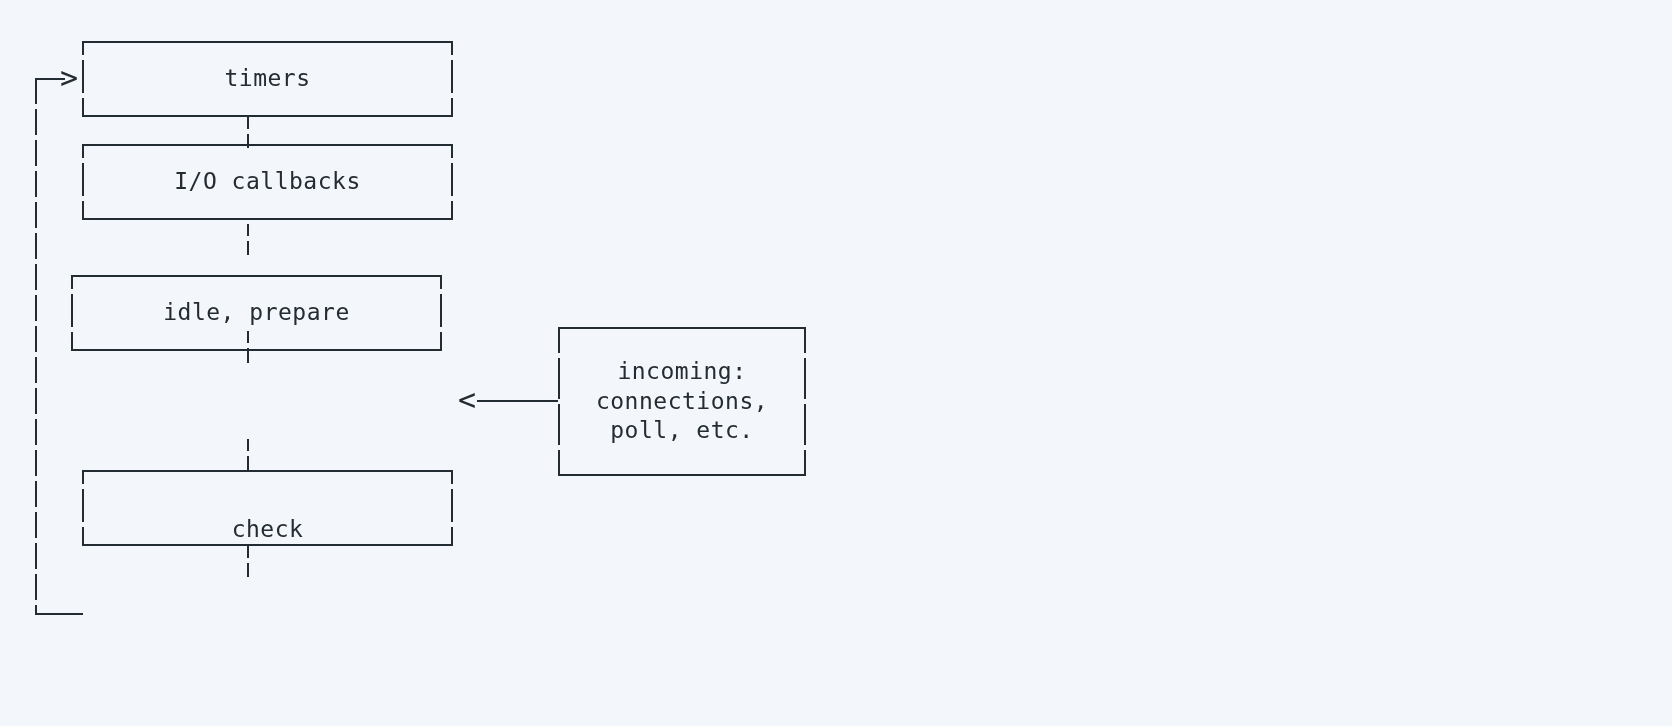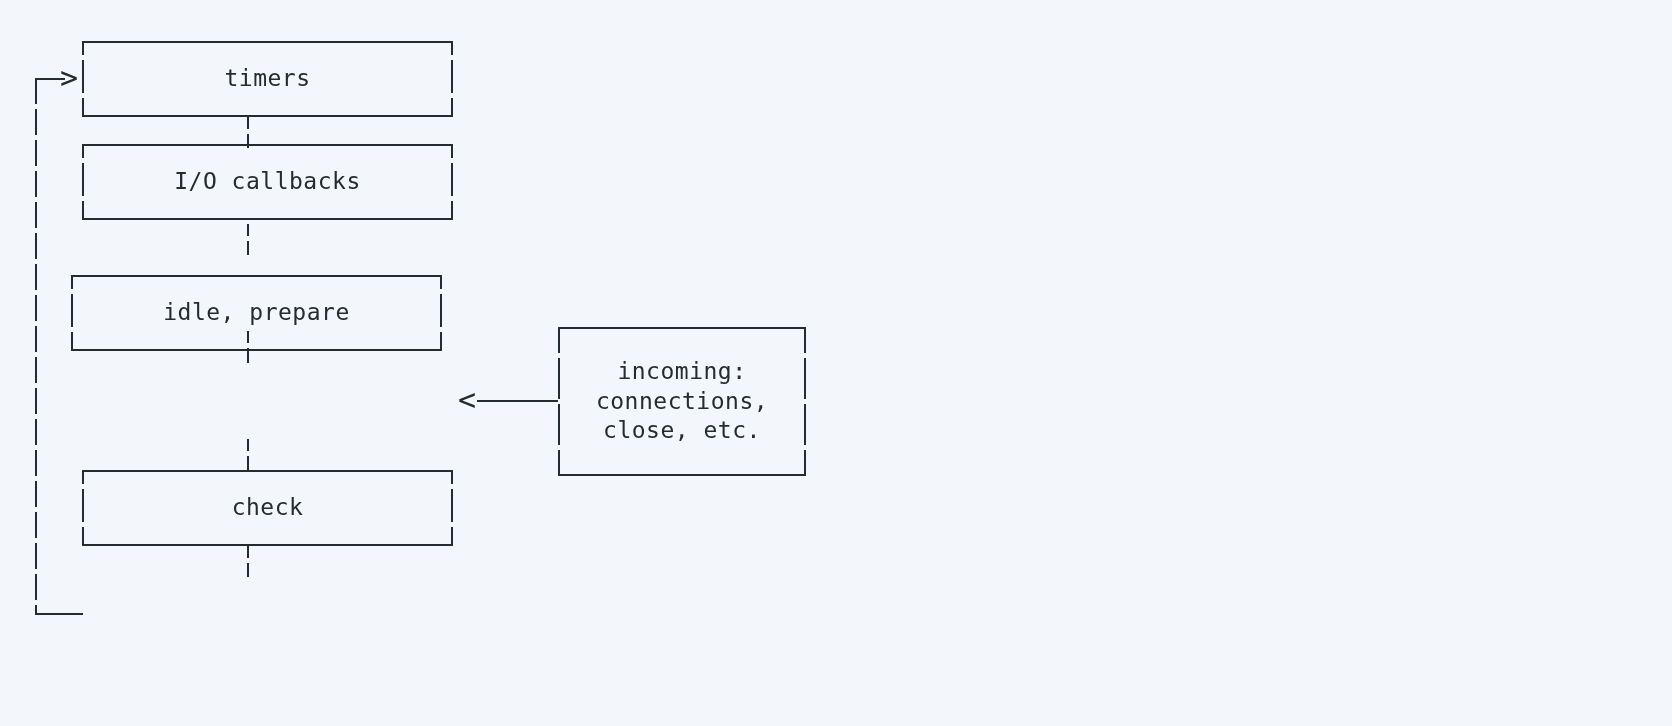--- a/index.html
+++ b/index.html
@@ -101,27 +101,27 @@
 
   <div class="box" style="left:82px;top:144px;width:371px;height:76px;">
     <span class="label">I/O callbacks</span>
   </div>
 
   <div class="box" style="left:71px;top:255px;width:371px;height:76px;margin-top:20px;">
     <span class="label">idle, prepare</span>
   </div>
 
 
-  <div class="box" style="left:82px;top:470px;width:371px;height:76px;">
+  <div class="box" style="left:82px;top:470px;width:371px;height:76px;align-items:flex-end;">
     <span class="label">check</span>
   </div>
 
 
   <div class="loop-seg" style="left:477px;top:400px;width:82px;height:2px;"></div>
   <div class="arrow-head" style="left:458px;top:385px;">&lt;</div>
 
   <div class="box tall" style="left:558px;top:327px;width:248px;height:149px;">
     <span class="label">incoming:
 connections,
-close, etc.</span>
+poll, etc.</span>
   </div>
 
 </div>
 
 </body></html>

